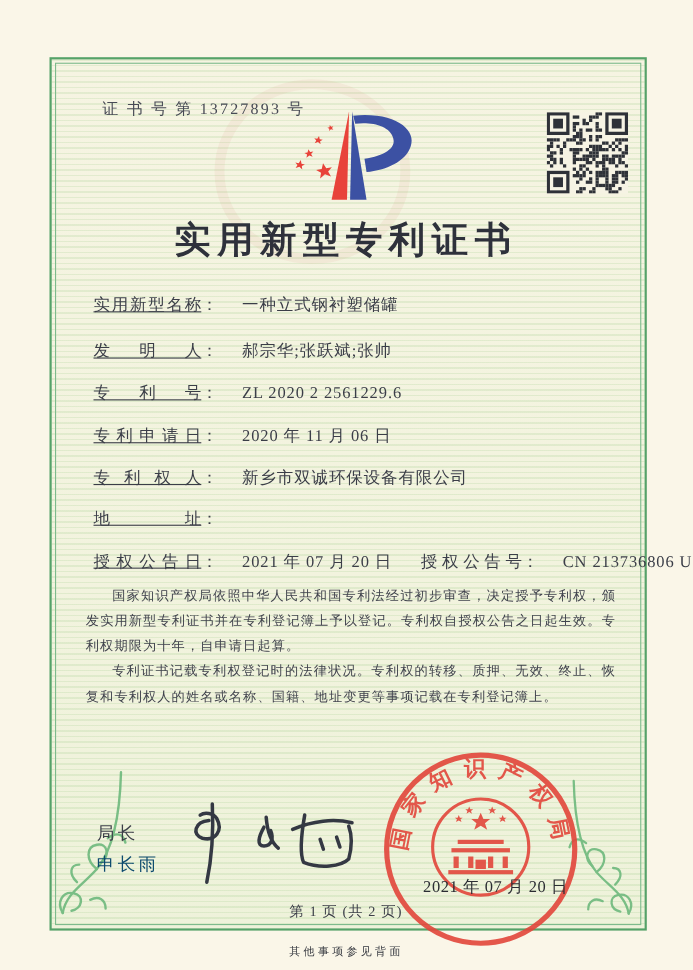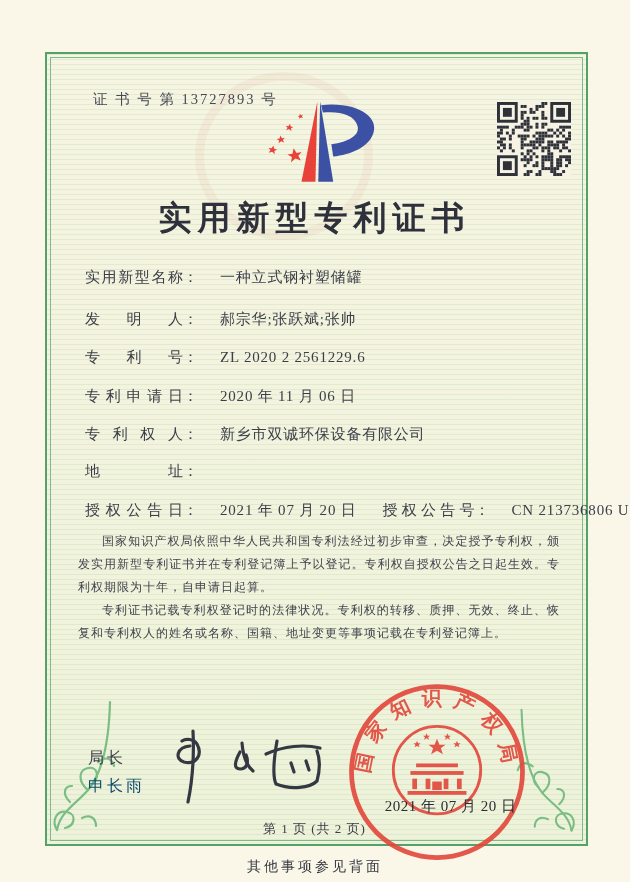--- a/index.html
+++ b/index.html
@@ -33,20 +33,21 @@
     position:absolute; left:45px; top:196px; width:539px; text-align:center;
     font-size:33px; font-weight:600; letter-spacing:6px; color:#2e313b; white-space:nowrap;
   }
   .fieldrow{
     position:absolute; left:85px; font-size:15px; color:#3b3e48;
     white-space:nowrap; display:flex; align-items:baseline;
   }
   .flabel{
     display:inline-block; width:98px; text-align:justify; text-align-last:justify;
     text-justify:inter-character;
+    text-decoration:underline;
   }
   .fsep{ display:inline-block; }
   .fvalue{ margin-left:22px; letter-spacing:0.8px; }
   .pair2{ margin-left:26px; display:flex; align-items:baseline; }
   .flabel2{
     display:inline-block; width:92px; text-align:justify; text-align-last:justify;
     text-justify:inter-character;
   }
   .bodytext{
     position:absolute; left:78px; top:530px; width:482px;
@@ -61,21 +62,21 @@
   .seal-date{
     position:absolute; left:378px; top:797px; width:145px; text-align:center;
     font-size:15px; color:#2b2d33; letter-spacing:0.5px; white-space:nowrap; z-index:5;
   }
   .pagefoot{
     position:absolute; left:45px; top:820px; width:539px; text-align:center;
     font-size:13px; color:#3b3e48; letter-spacing:1px;
   }
   .backnote{
     position:absolute; left:0; top:858px; width:630px; text-align:center;
-    font-size:14px; color:#35383f; letter-spacing:3px;
+    font-size:10px; color:#35383f; letter-spacing:3px;
   }
   .corner-l{ position:absolute; left:48px; top:700px; width:70px; height:140px; }
   .corner-r{ position:absolute; left:512px; top:708px; width:70px; height:132px; transform:scaleX(-1); }
 </style>
 </head>
 <body>
 
 <div class="page">
 
   <div class="frame">

